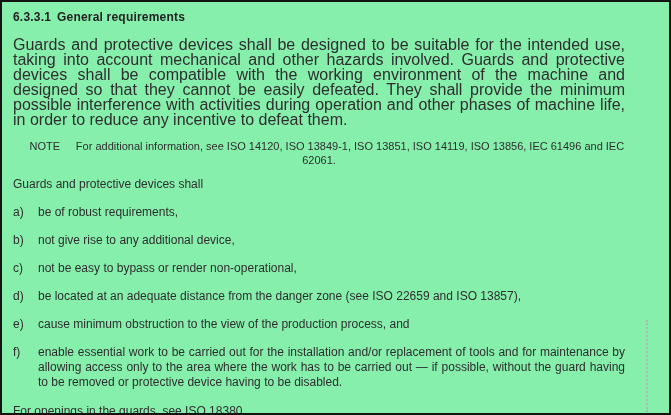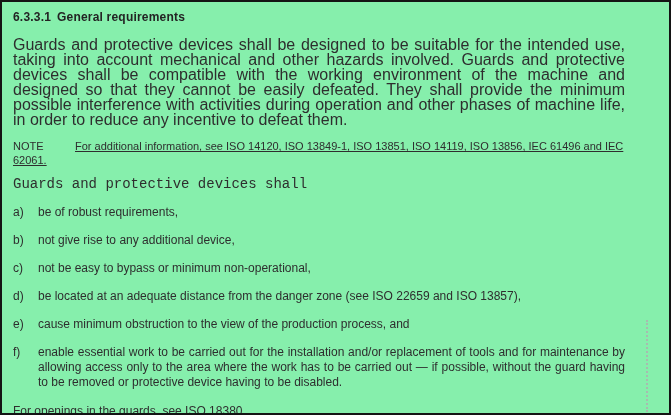--- a/index.html
+++ b/index.html
@@ -33,32 +33,30 @@
   .body-par {
     margin: 12px 0 0 0;
     font-size: 16px;
     line-height: 15px;
     text-align: justify;
   }
   .note-par {
     margin: 12px 0 0 0;
     font-size: 11px;
     line-height: 14px;
-    text-align: left;
-    text-decoration: underline;
+    text-align: center;
   }
   .note-par .note-label {
     display: inline-block;
     width: 62px;
   }
   .intro-par {
     margin: 10px 0 0 0;
-    font-size: 14px;
+    font-size: 12px;
     line-height: 15px;
-    font-family: Liberation Mono, monospace;
   }
   .abc-list {
     margin: 0;
     padding: 0;
     list-style: none;
   }
   .abc-item {
     margin: 13px 0 0 0;
     font-size: 12px;
     line-height: 15px;
@@ -113,21 +111,21 @@
     <li class="abc-item">
       <span class="item-letter">a)</span>
       <span class="item-text">be of robust requirements,</span>
     </li>
     <li class="abc-item">
       <span class="item-letter">b)</span>
       <span class="item-text">not give rise to any additional device,</span>
     </li>
     <li class="abc-item">
       <span class="item-letter">c)</span>
-      <span class="item-text">not be easy to bypass or minimum non-operational,</span>
+      <span class="item-text">not be easy to bypass or render non-operational,</span>
     </li>
     <li class="abc-item">
       <span class="item-letter">d)</span>
       <span class="item-text">be located at an adequate distance from the danger zone (see ISO 22659 and ISO 13857),</span>
     </li>
     <li class="abc-item">
       <span class="item-letter">e)</span>
       <span class="item-text">cause minimum obstruction to the view of the production process, and</span>
     </li>
     <li class="abc-item justified">

